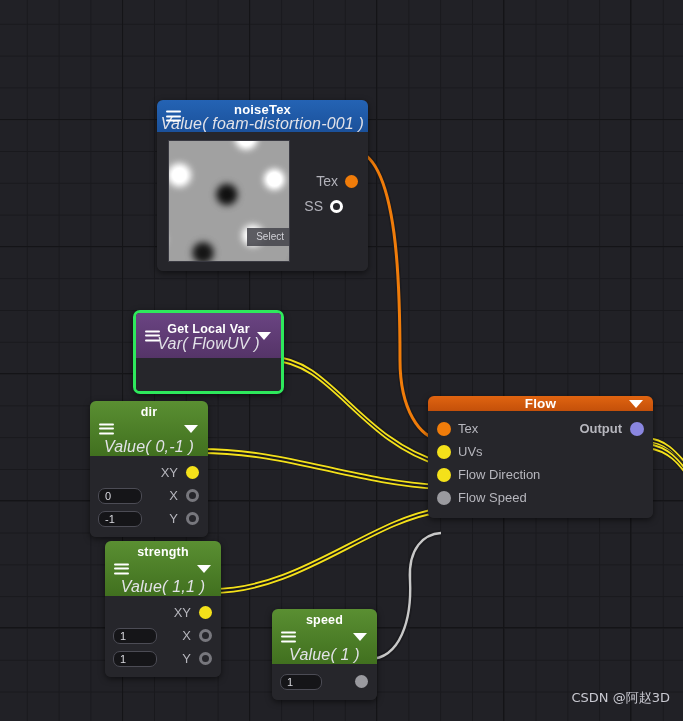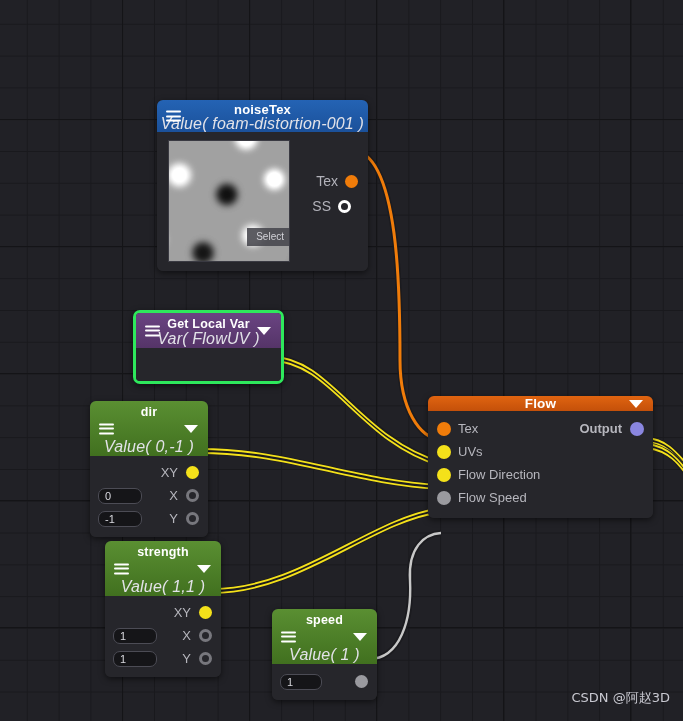--- a/index.html
+++ b/index.html
@@ -186,30 +186,30 @@
     padding: 3px 5px 4px 9px;
   }
   #node-noisetex .out-tex,
   #node-noisetex .out-ss {
     position: absolute;
     display: flex;
     align-items: center;
     gap: 7px;
   }
   #node-noisetex .out-tex { right: 10px; top: 41px; }
-  #node-noisetex .out-ss  { right: 17px; top: 66px; }
+  #node-noisetex .out-ss  { right: 25px; top: 66px; }
   #node-noisetex .port-label { font-size: 14px; color: #b2b2ba; }
   #node-noisetex .out-tex .dot { width: 13px; height: 13px; }
   #node-noisetex .out-ss .dot  { width: 13px; height: 13px; }
 
   
   #node-getlocalvar { left: 133px; top: 310px; width: 145px; }
   #node-getlocalvar .node-header {
     background: linear-gradient(#6a4482, #553468);
-    height: 35px;
+    height: 45px;
     padding: 0;
   }
   #node-getlocalvar .node-header .title { font-size: 12.5px; }
   #node-getlocalvar .node-body { height: 33px; }
   #node-getlocalvar .out-port {
     position: absolute;
     right: 8px;
     top: 8px;
   }
   #node-getlocalvar .out-port .dot { width: 13px; height: 13px; }

